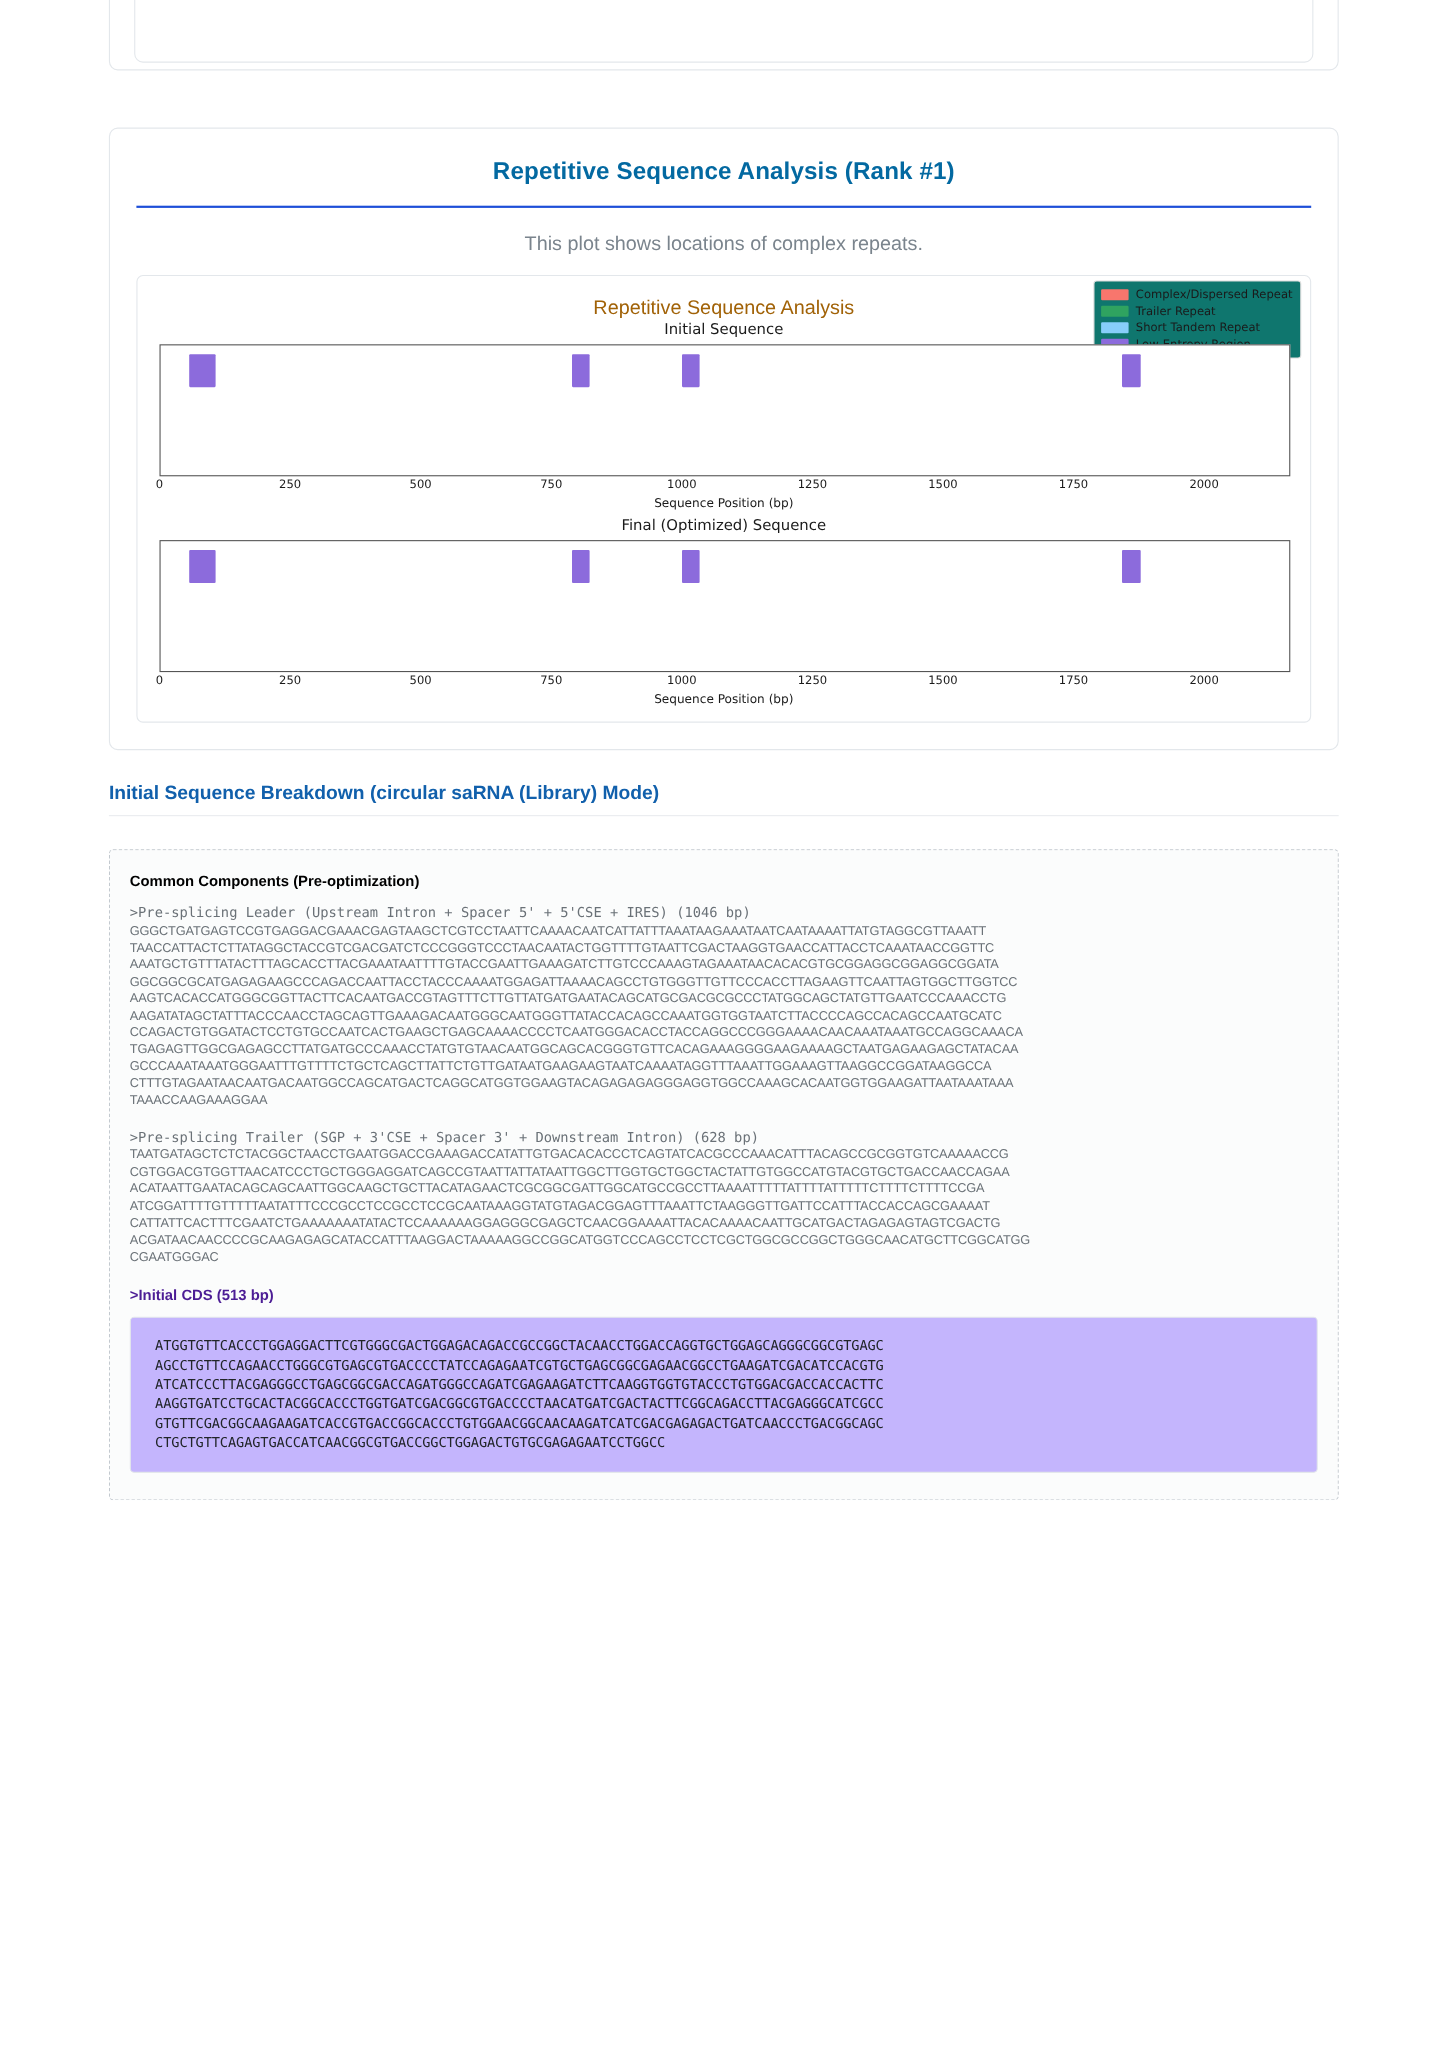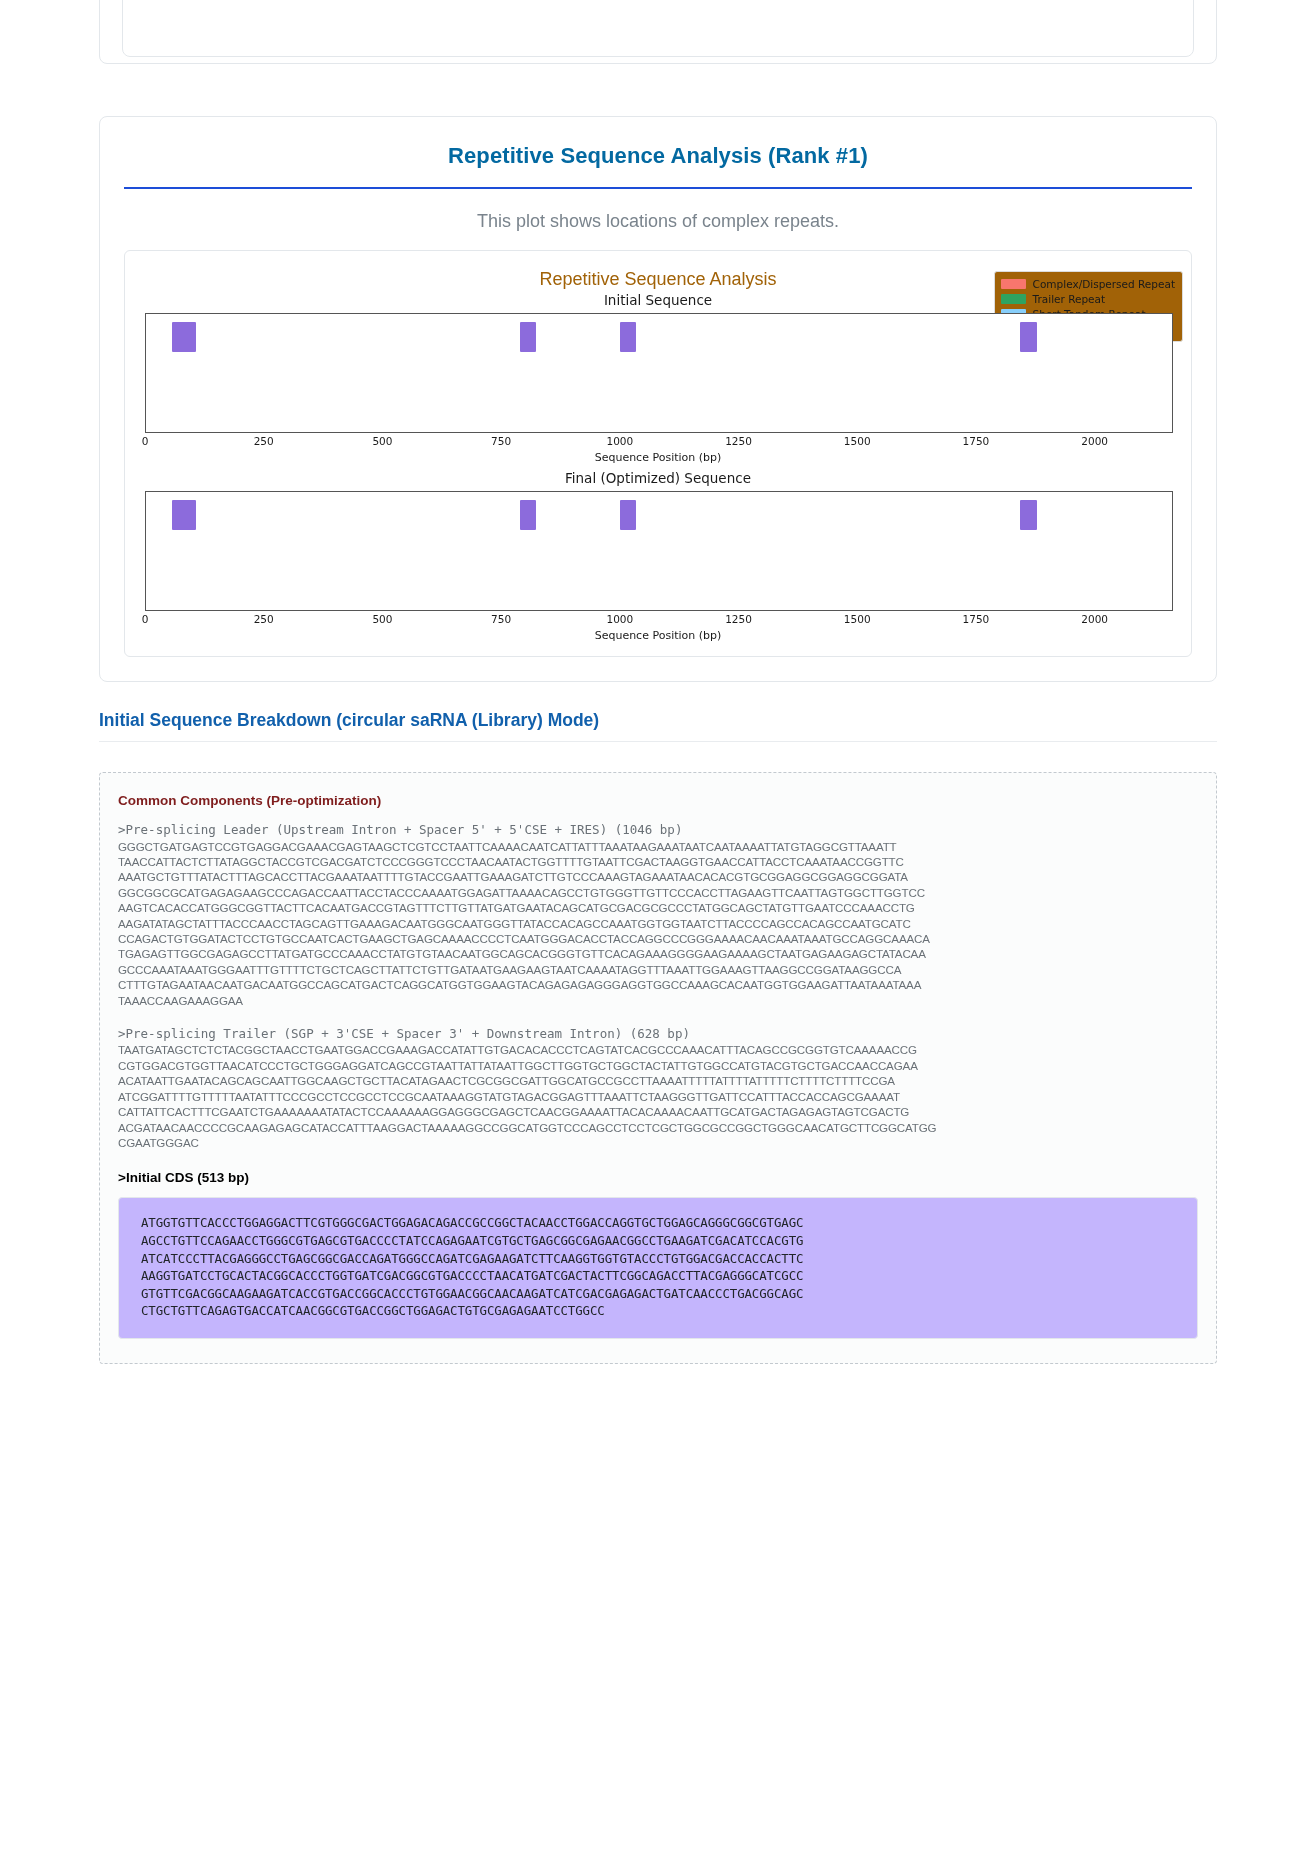--- a/index.html
+++ b/index.html
@@ -39,22 +39,22 @@
     text-align:center; color:#7a848d; font-size:18px;
     padding:22px 0 18px 0;
   }
   .figure{
     border:1px solid #e3e7eb; border-radius:6px; background:#fff;
     padding:12px 10px 14px 10px; position:relative;
   }
   .fig-title{ text-align:center; font-size:18px; color:#a16207; padding:6px 0 0 0;}
 
   .legend{
-    position:absolute; right:8px; top:20px;
-    border:1px solid #dcdcdc; border-radius:3px; background:#a16207;
+    position:absolute; right:8px; top:4px;
+    border:1px solid #dcdcdc; border-radius:3px; background:#0f766e;
     padding:4px 7px 5px 6px;
   }
   .legend-row{ display:flex; align-items:center; height:15px; }
   .legend-swatch{ width:25px; height:10px; border-radius:1px; margin-right:7px; }
   .legend-label{ font-size:10.5px; color:#1a1a1a; white-space:nowrap;
                  font-family:"DejaVu Sans", sans-serif; }
 
   .subplot{ margin-top:2px; }
   .subplot-title{ text-align:center; font-size:13.5px; color:#1a1a1a;
                   font-family:"DejaVu Sans", sans-serif; margin-bottom:5px;}
@@ -80,33 +80,33 @@
     color:#1160ac; font-size:17.5px; font-weight:bold;
     margin:28px 0 0 0; padding-bottom:10px; border-bottom:1px solid #e9ecef;
   }
 
   
   .breakdown{
     margin-top:30px;
     border:1px dashed #c3c9cf; border-radius:4px;
     background:#fbfcfc; padding:20px 18px 24px 18px;
   }
-  .bk-title{ font-size:13.5px; font-weight:bold; color:#7f1d1d; margin-bottom:14px;}
+  .bk-title{ font-size:13.5px; font-weight:bold; color:#000000; margin-bottom:14px;}
   .fasta-head{
     font-family:"DejaVu Sans Mono", monospace;
     font-size:12.5px; color:#6a7177; white-space:pre; line-height:1.32;
   }
   .fasta-seq{
     font-family:Liberation Sans, sans-serif;
     font-size:11.6px; color:#6a7177; white-space:pre; line-height:1.33;
     letter-spacing:-0.15px;
   }
   .gap{ height:18px; }
   .cds-head{
-    color:#000000; font-weight:bold; font-size:13.5px; margin:20px 0 12px 0;
+    color:#4c1d95; font-weight:bold; font-size:13.5px; margin:20px 0 12px 0;
   }
   .cds-box{
     border:1px solid #e3e7eb; border-radius:4px; background:#c4b5fd;
     padding:16px 22px 18px 22px;
   }
   .cds-seq{
     font-family:"DejaVu Sans Mono", monospace;
     font-size:12.4px; color:#212529; white-space:pre; line-height:1.42;
     letter-spacing:-0.1px;
   }

